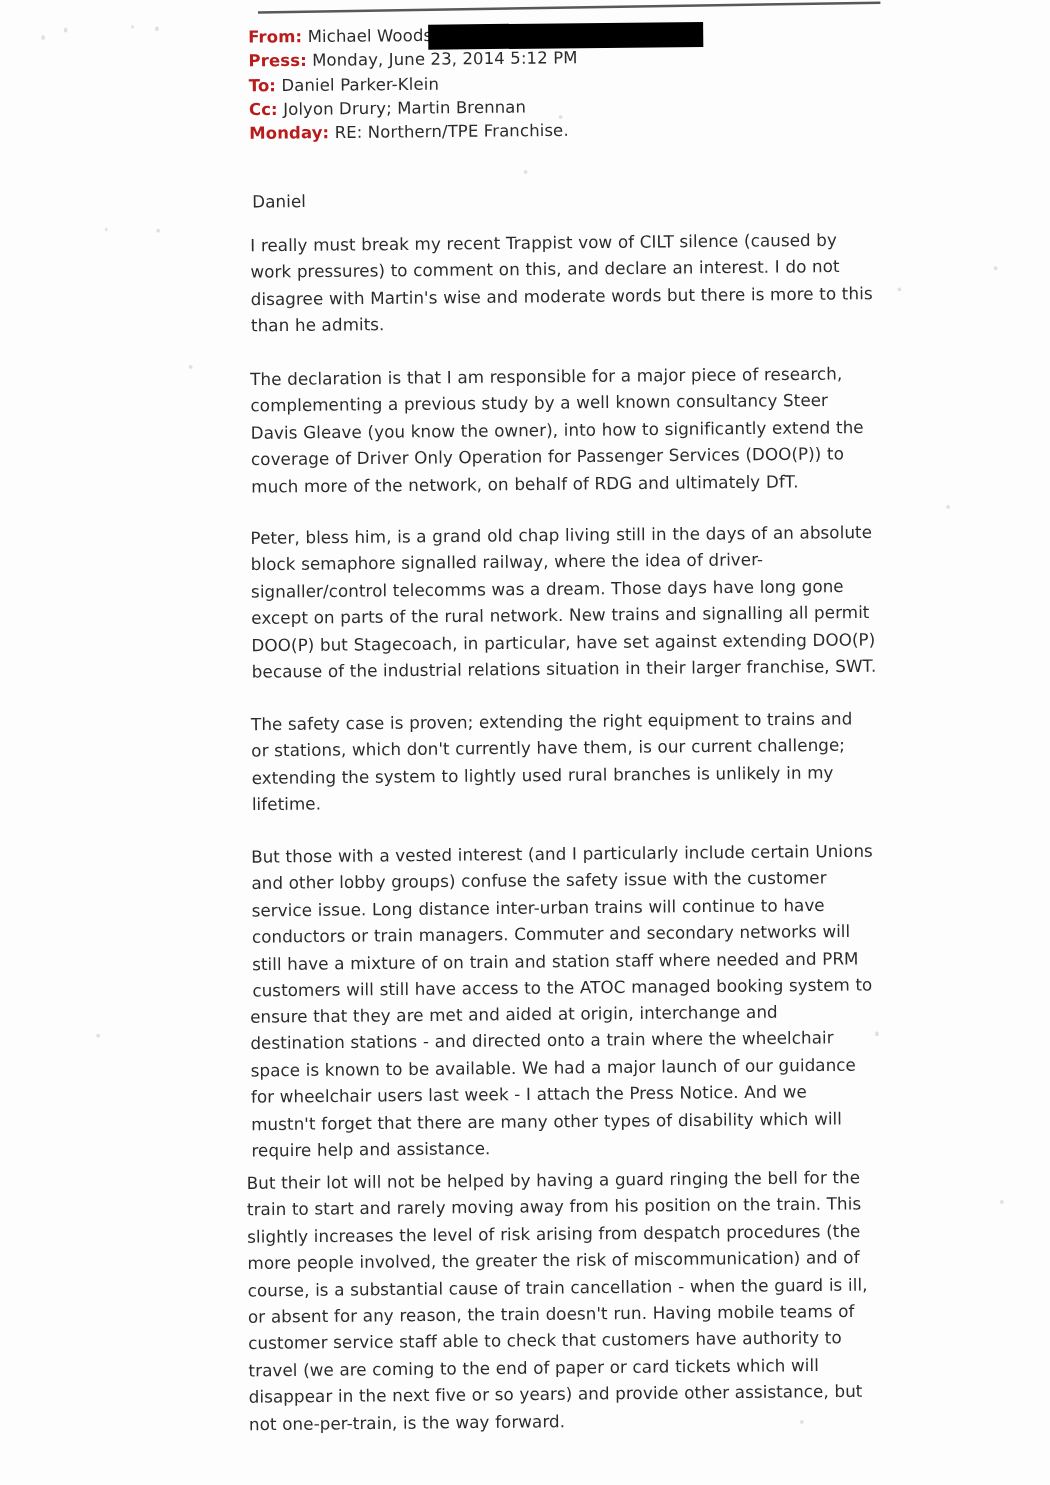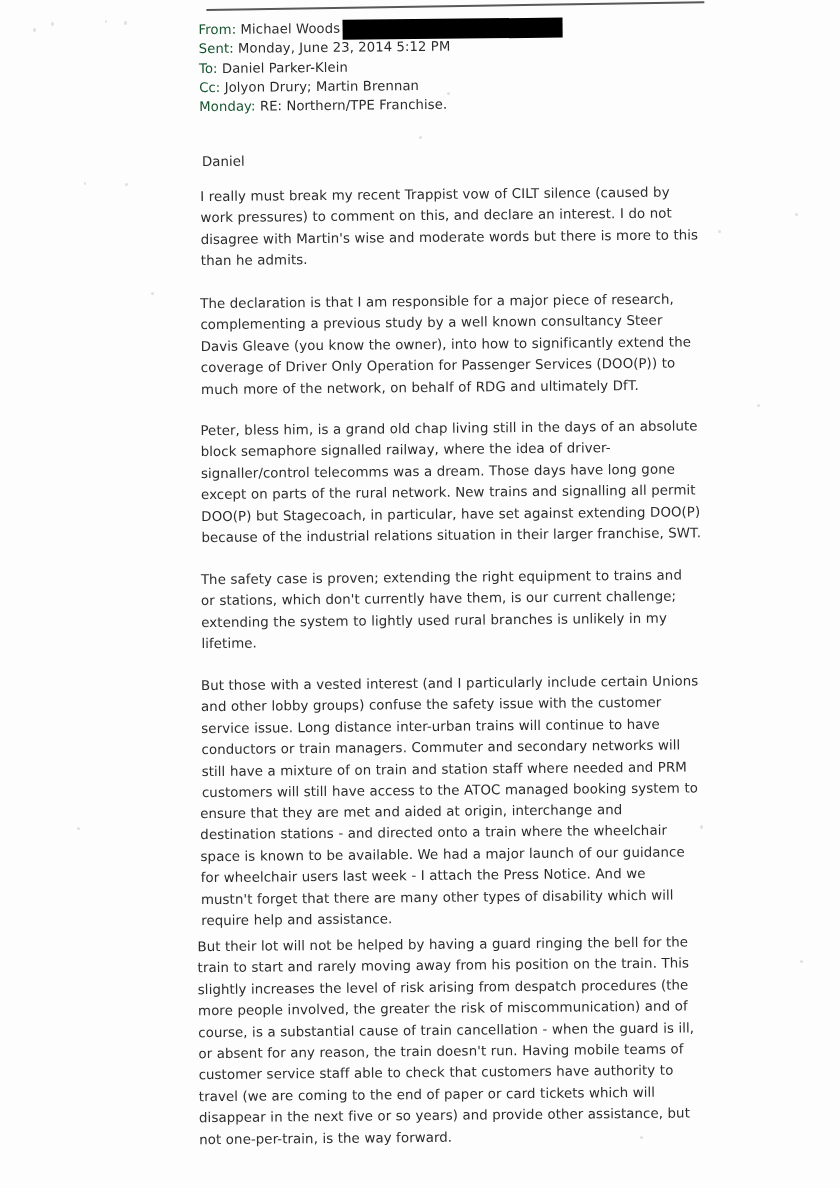--- a/index.html
+++ b/index.html
@@ -62,22 +62,22 @@
     width: 520px;
     font-size: 13.2px;
     line-height: 19.3px;
     color: #2b2b2b;
     letter-spacing: .1px;
   }
   #header .hrow {
     white-space: nowrap;
   }
   #header .lbl {
-    font-weight: normal;
-    color: #14532d;
+    font-weight: bold;
+    color: #b91c1c;
   }
   #header .val {
     font-weight: normal;
   }
 
   
   #redaction {
     position: absolute;
     left: 348px;
     top: 19px;
@@ -136,21 +136,21 @@
   <div id="scan">
 
     <div id="top-rule"></div>
 
     <div id="header">
       <div class="hrow">
         <span class="lbl">From:</span>
         <span class="val">Michael Woods</span>
       </div>
       <div class="hrow">
-        <span class="lbl">Sent:</span>
+        <span class="lbl">Press:</span>
         <span class="val">Monday, June 23, 2014 5:12 PM</span>
       </div>
       <div class="hrow">
         <span class="lbl">To:</span>
         <span class="val">Daniel Parker-Klein</span>
       </div>
       <div class="hrow">
         <span class="lbl">Cc:</span>
         <span class="val">Jolyon Drury; Martin Brennan</span>
       </div>

